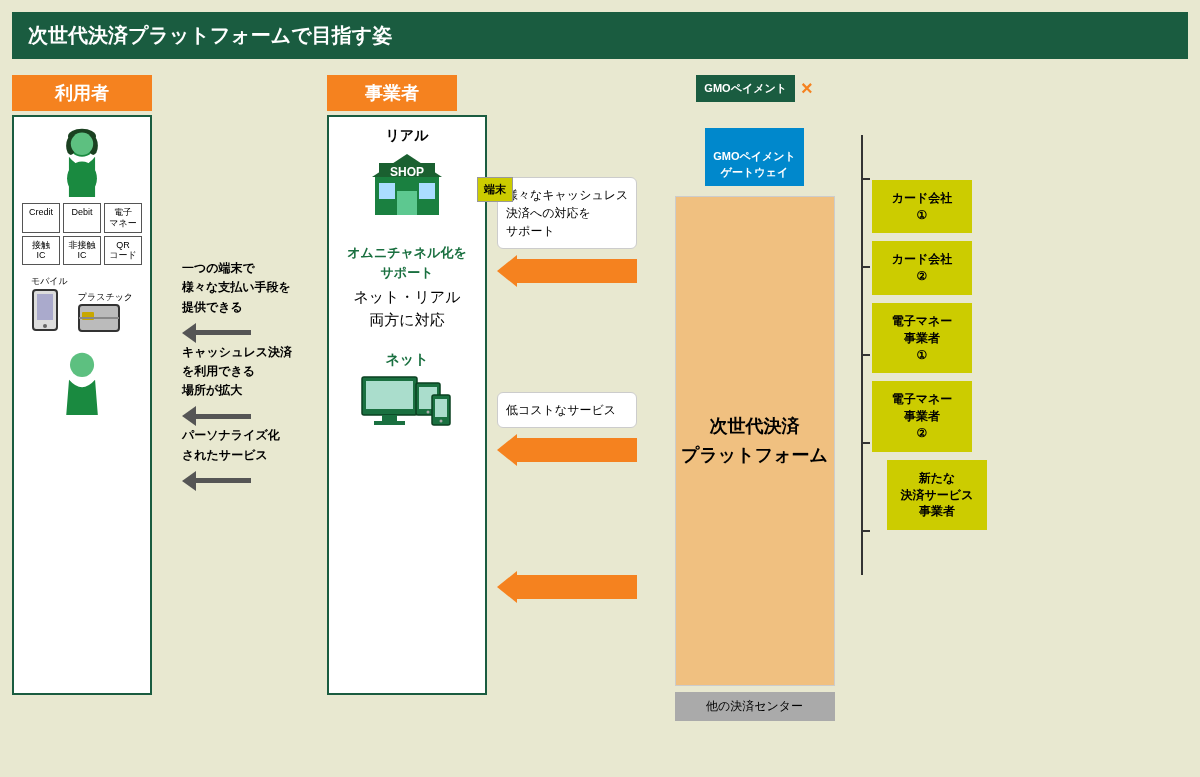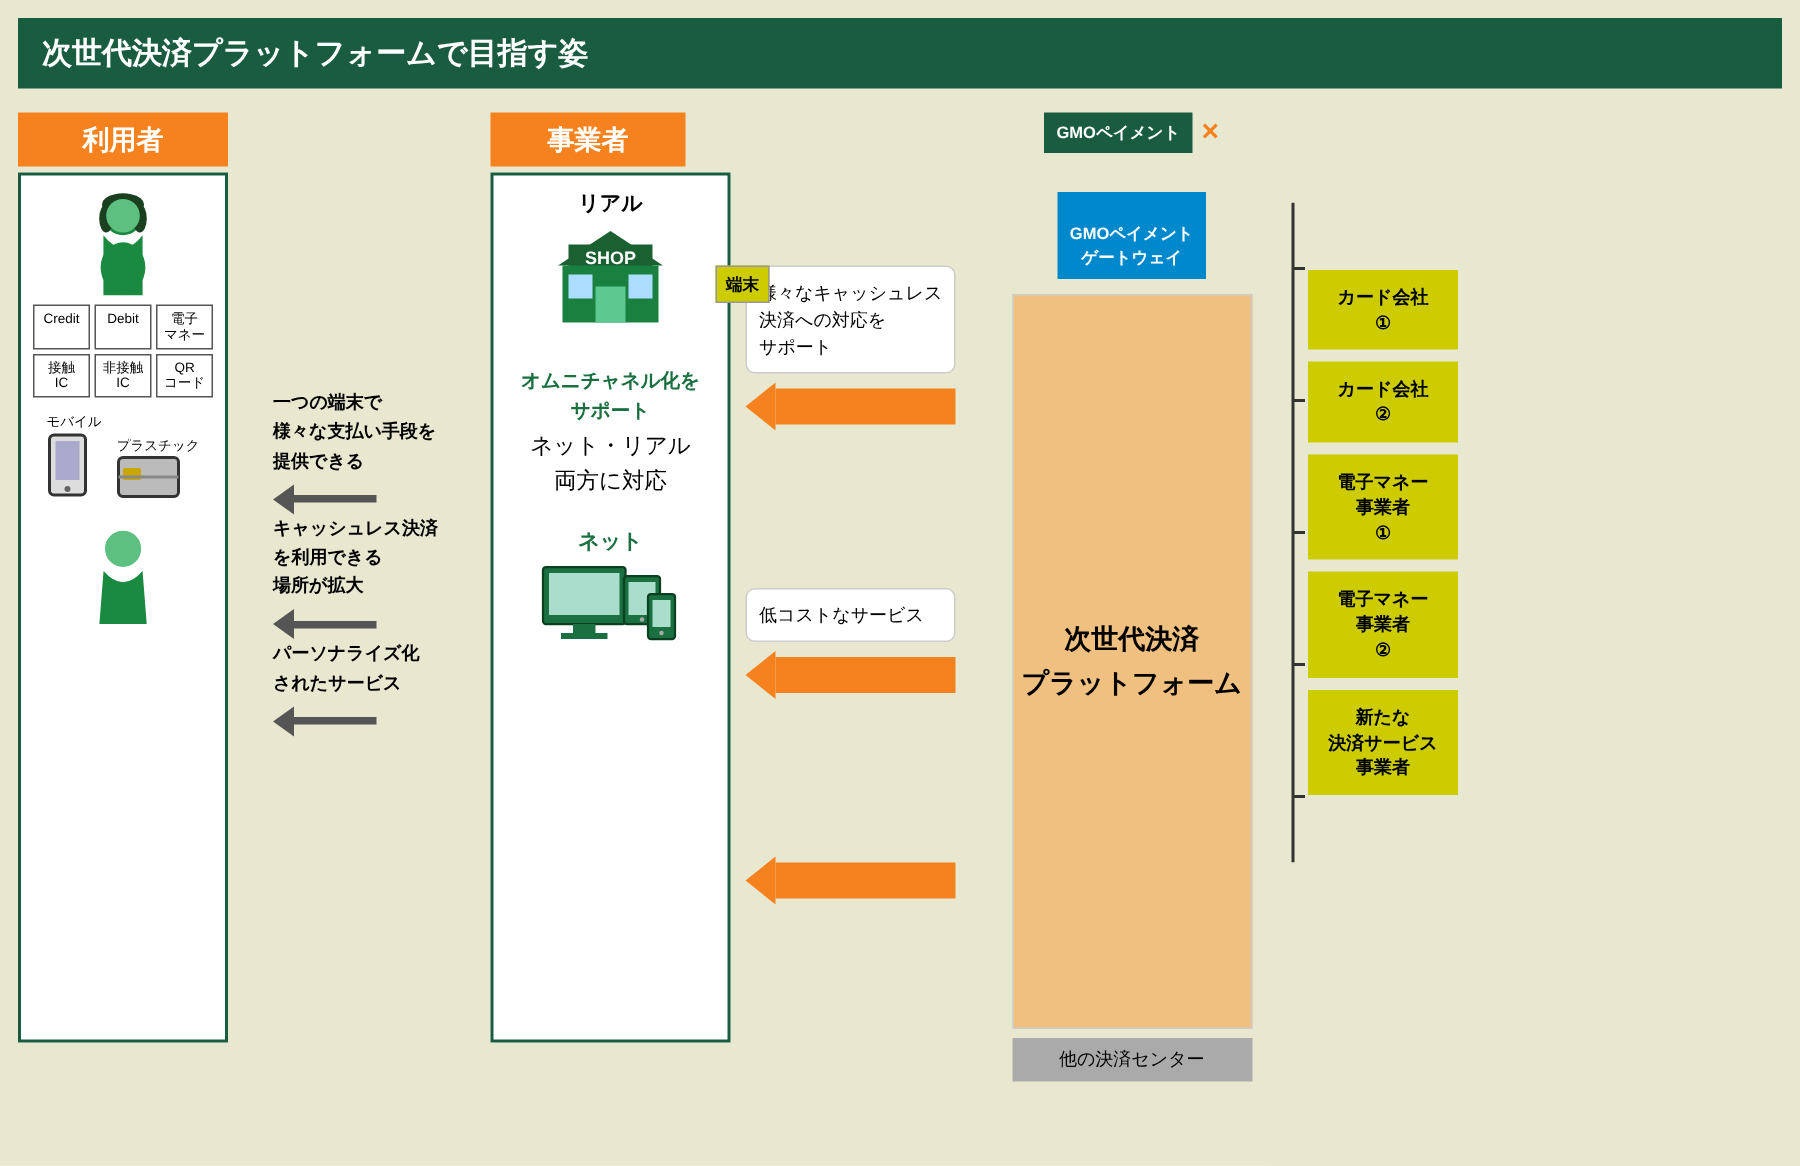--- a/index.html
+++ b/index.html
@@ -390,20 +390,20 @@
         <div class="right-item" style="white-space:pre-line;">カード会社
 ①</div>
         <div class="right-item" style="white-space:pre-line;">カード会社
 ②</div>
         <div class="right-item" style="white-space:pre-line;">電子マネー
 事業者
 ①</div>
         <div class="right-item" style="white-space:pre-line;">電子マネー
 事業者
 ②</div>
-        <div class="right-item" style="white-space:pre-line;">新たな
+        <div class="right-item" style="white-space:pre-line;margin-left:15px;">新たな
 決済サービス
 事業者</div>
       </div>
     </div>
 
   </div>
 </div>
 
 </body></html>

